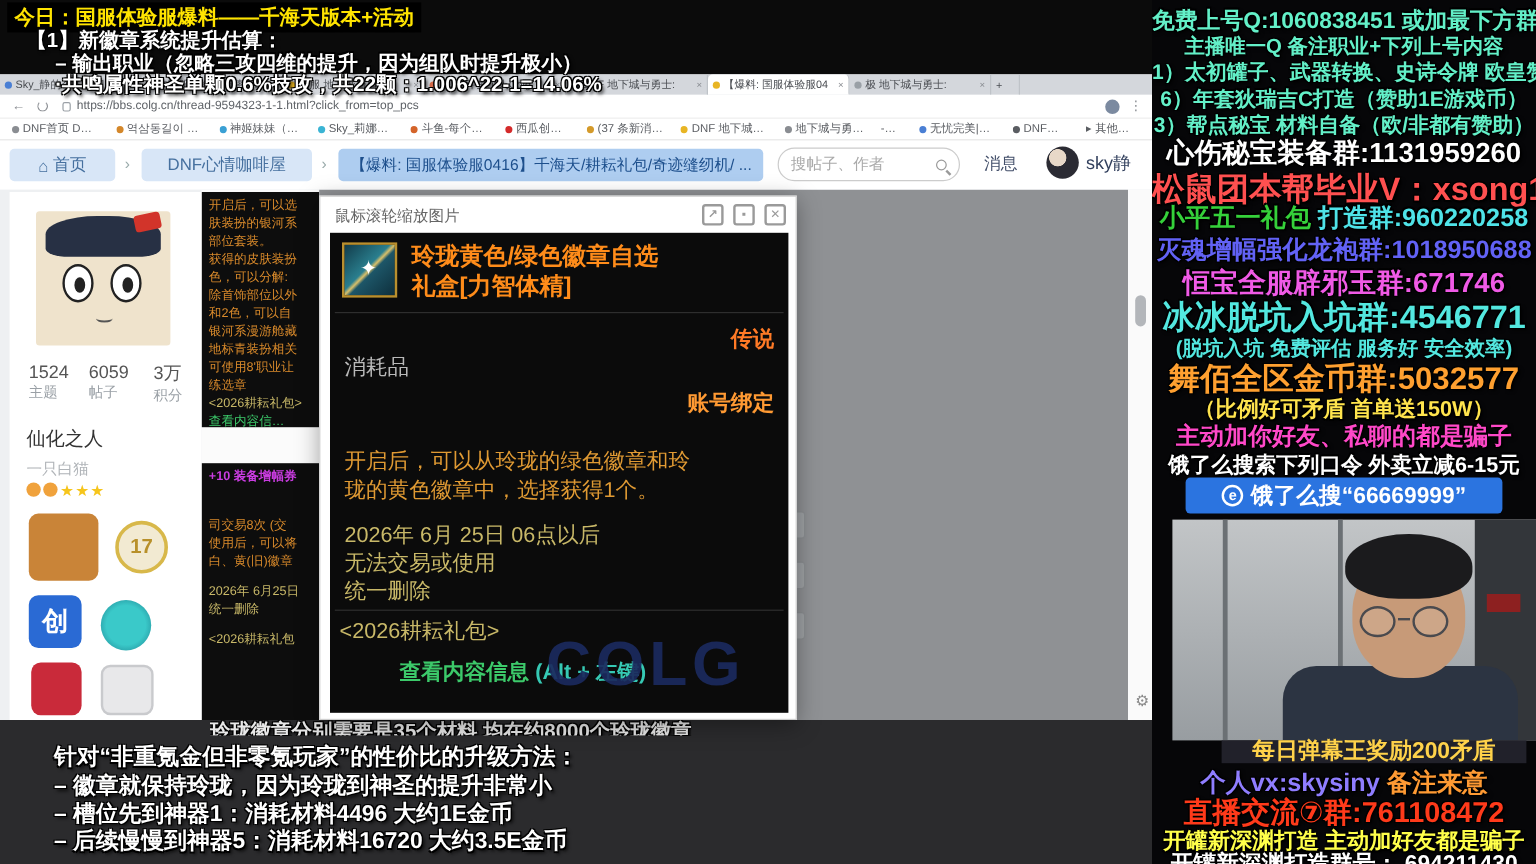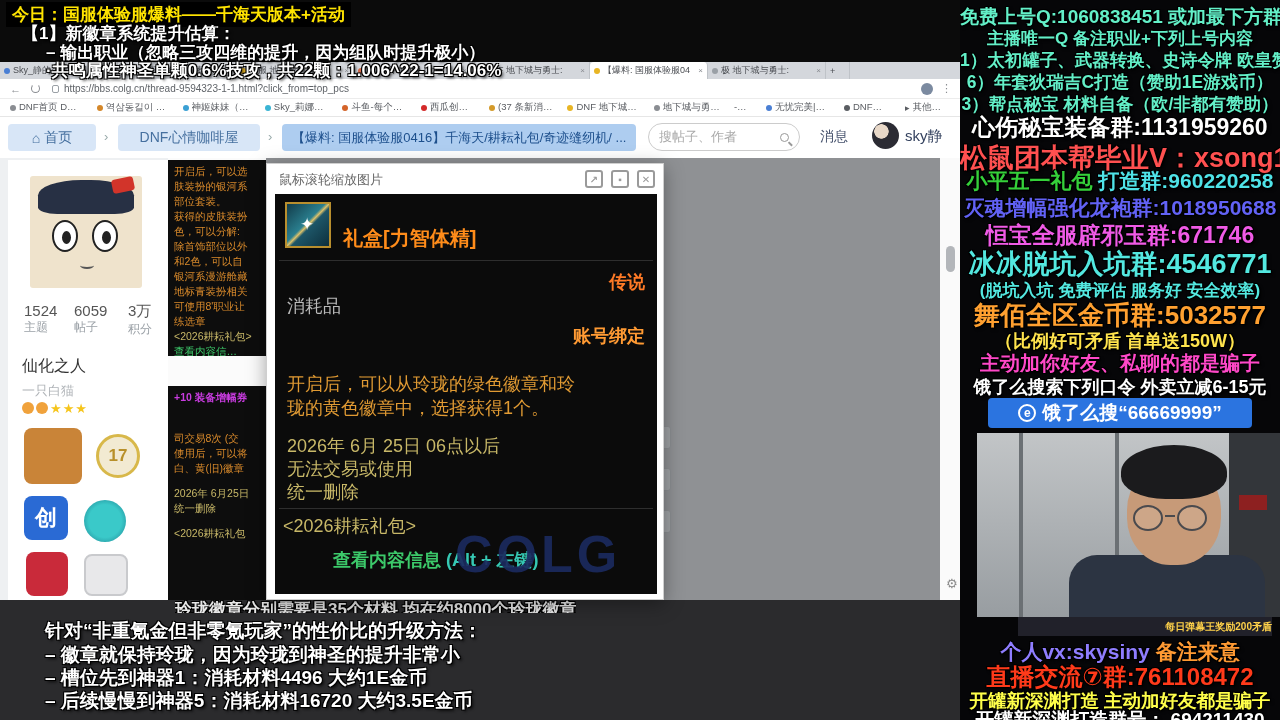--- a/index.html
+++ b/index.html
@@ -138,21 +138,21 @@
             background:linear-gradient(180deg,#c2c5c7,#989da1); overflow:hidden; }
   .mull { position:absolute; top:0; width:4px; height:184px; background:#6b7074; }
   #wardrobe { position:absolute; left:252px; top:0; width:51px; height:184px; background:#33363a; }
   #redbox { position:absolute; left:262px; top:62px; width:28px; height:15px; background:#8d2020; }
   #torso { position:absolute; left:92px; top:122px; width:196px; height:62px; background:#2c3442; border-radius:28px 28px 0 0; }
   #head { position:absolute; left:150px; top:30px; width:94px; height:102px; background:#c79a78; border-radius:46%; }
   #hair { position:absolute; left:144px; top:12px; width:106px; height:54px; background:#1b1b1d; border-radius:50% 50% 42% 42%; }
   .lens { position:absolute; top:72px; width:30px; height:26px; border:2px solid #4a4a4e; border-radius:50%; background:rgba(255,255,255,.12); }
   #bridge { position:absolute; left:188px; top:82px; width:10px; height:2px; background:#4a4a4e; }
   #cambanner { position:absolute; left:58px; top:617px; width:254px; height:19px; background:rgba(36,36,46,.92);
-               color:#ffd24a; font-size:10px; font-weight:bold; text-align:right; line-height:19px; }
+               color:#ffd24a; font-size:19px; font-weight:bold; text-align:center; line-height:19px; }
 </style>
 </head>
 <body>
 
 <div id="stage">
 
   <div id="top-black" class="abs"></div>
   <div id="headline" class="abs otl">今日：国服体验服爆料——千海天版本+活动</div>
   <div class="abs ov-line otl" style="left:22px; top:22px;">【1】新徽章系统提升估算：</div>
   <div class="abs ov-line otl" style="left:46px; top:41px;">– 输出职业（忽略三攻四维的提升，因为组队时提升极小）</div>
@@ -377,20 +377,21 @@
   </div>
 
   <div id="popup" class="abs">
     <div id="popup-title">鼠标滚轮缩放图片</div>
     <div class="pp-btn" style="left:318px;">↗</div>
     <div class="pp-btn" style="left:344px;">▪</div>
     <div class="pp-btn" style="left:370px;">✕</div>
 
     <div id="tipimg">
       <div id="itemicon"></div>
+      <div class="tt-title" style="top:6px;">玲珑黄色/绿色徽章自选</div>
       <div class="tt-title" style="top:31px;">礼盒[力智体精]</div>
       <div class="tt-div" style="top:66px;"></div>
       <div class="tt-txt" style="right:12px; top:76px; color:#ff7a26; font-weight:bold;">传说</div>
       <div class="tt-txt" style="left:12px; top:100px; color:#b9b9b9;">消耗品</div>
       <div class="tt-txt" style="right:12px; top:130px; color:#ff9a33; font-weight:bold;">账号绑定</div>
       <div class="tt-txt" style="left:12px; top:178px; color:#e09a33;">开启后，可以从玲珑的绿色徽章和玲</div>
       <div class="tt-txt" style="left:12px; top:202px; color:#e09a33;">珑的黄色徽章中，选择获得1个。</div>
       <div class="tt-txt" style="left:12px; top:240px; color:#c8b868;">2026年 6月 25日 06点以后</div>
       <div class="tt-txt" style="left:12px; top:263px; color:#c8b868;">无法交易或使用</div>
       <div class="tt-txt" style="left:12px; top:286px; color:#c8b868;">统一删除</div>

